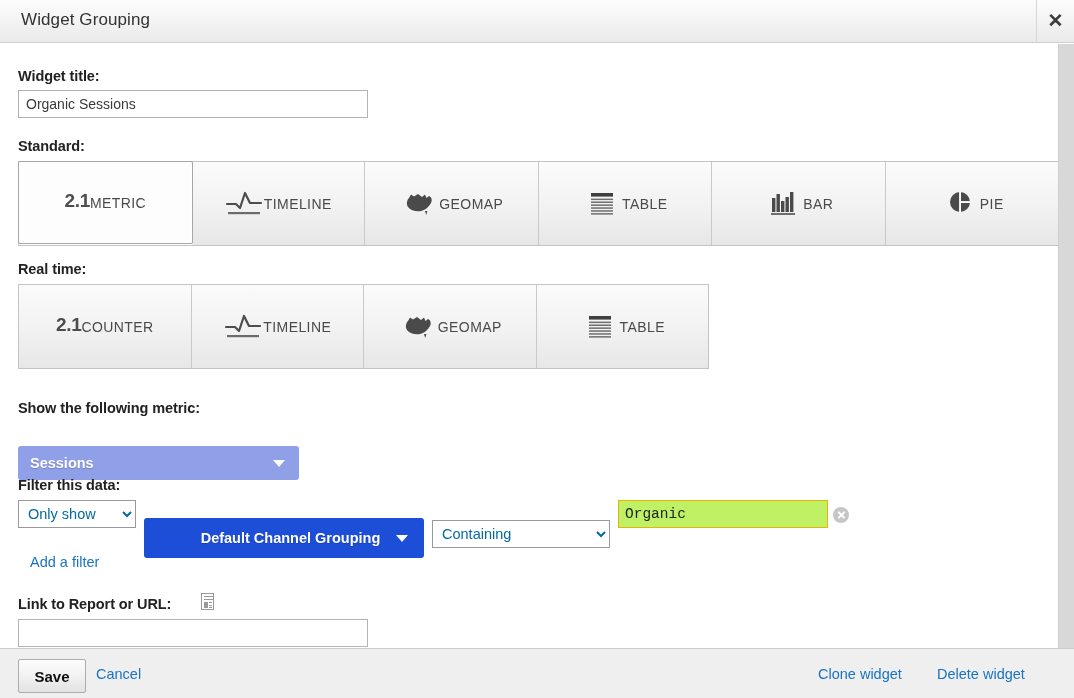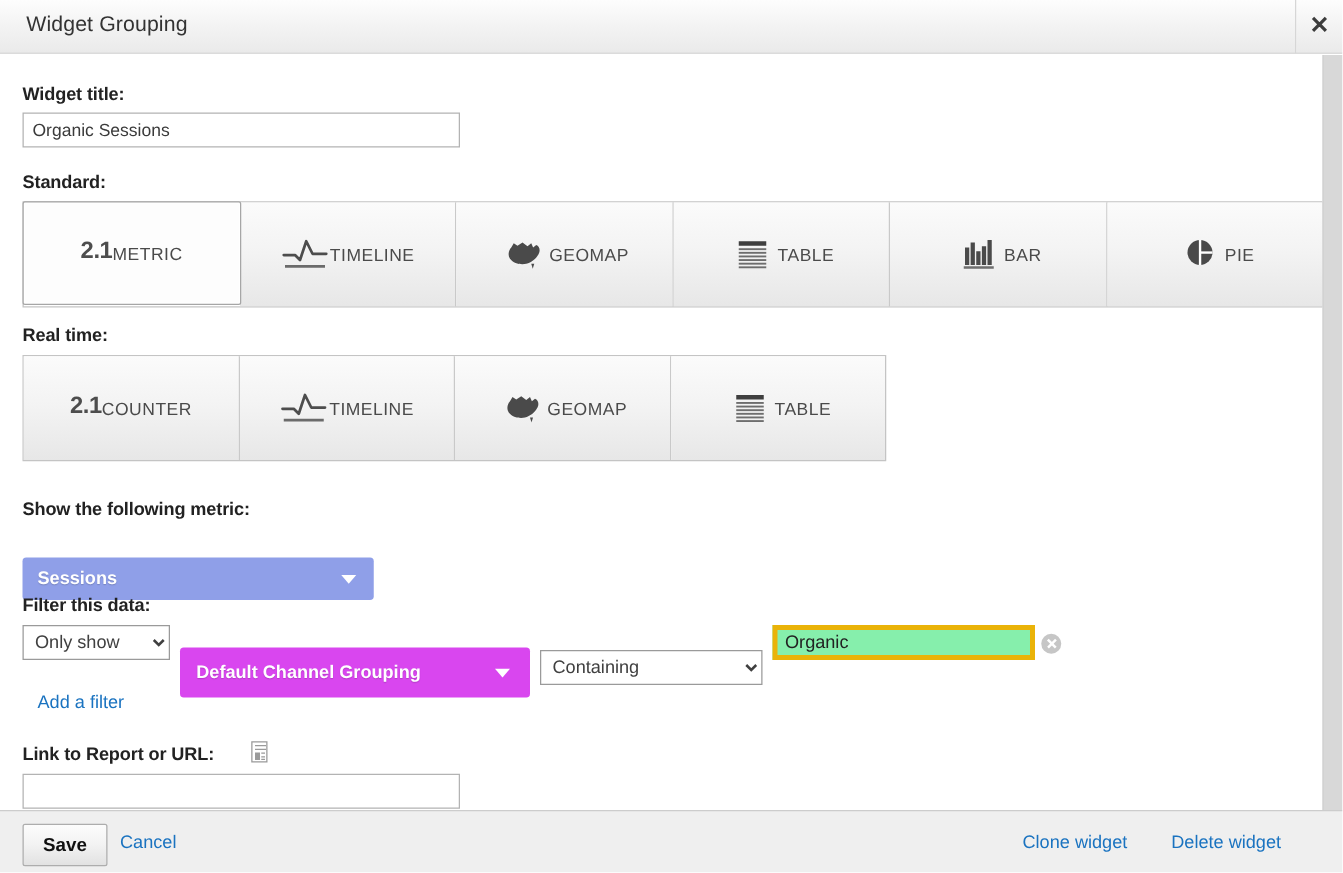--- a/index.html
+++ b/index.html
@@ -189,41 +189,42 @@
 
   
   .lbl-filter { position: absolute; left: 18px; top: 433px; }
   .sel {
     position: absolute;
     height: 28px;
     border: 1px solid #9a9a9a;
     background: #ffffff;
     font-family: "Liberation Sans", sans-serif;
     font-size: 14.5px;
-    color: #404040;
+    color: #0369a1;
     padding: 0 4px 0 5px;
     outline: none;
     cursor: pointer;
   }
   .sel-onlyshow { left: 18px; top: 456px; width: 118px; }
   .pill-dimension {
     left: 144px; top: 450px;
     width: 280px; height: 40px;
-    background: #d946ef;
+    background: #1d4ed8;
     padding-left: 13px;
+    justify-content: center;
   }
   .pill-dimension .pill-caret { right: 16px; }
   .sel-match { left: 432px; top: 456px; width: 178px; margin-top: 20px; }
   .input-filter-value {
     position: absolute;
     left: 618px; top: 456px;
     width: 210px; height: 28px;
-    border: 4px solid #eab308;
-    background: #86efac;
-    font-family: Liberation Sans, sans-serif;
+    border: 1px solid #eab308;
+    background: #bef264;
+    font-family: Liberation Mono, monospace;
     font-size: 14.5px;
     color: #222222;
     padding: 0 6px;
     outline: none;
   }
   .remove-filter {
     position: absolute;
     left: 833px; top: 463px;
     width: 16px; height: 16px;
     border-radius: 50%;

